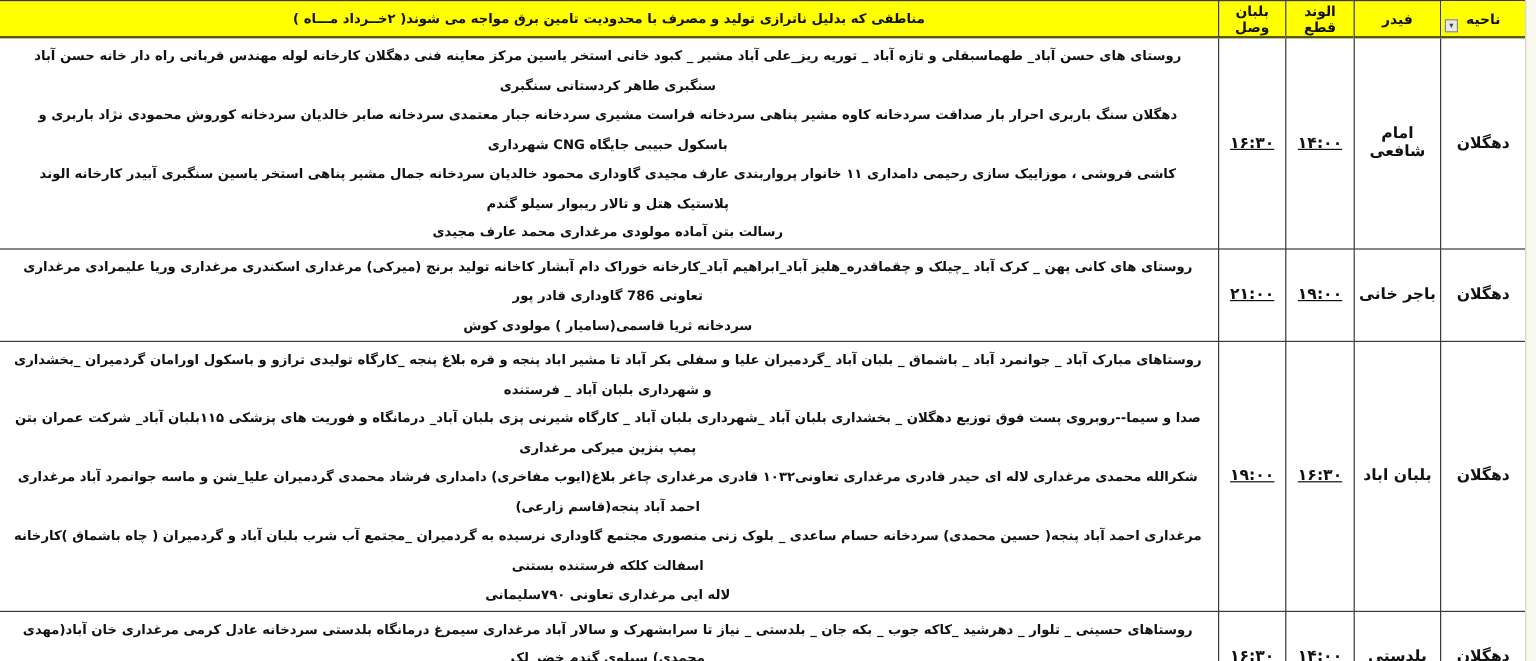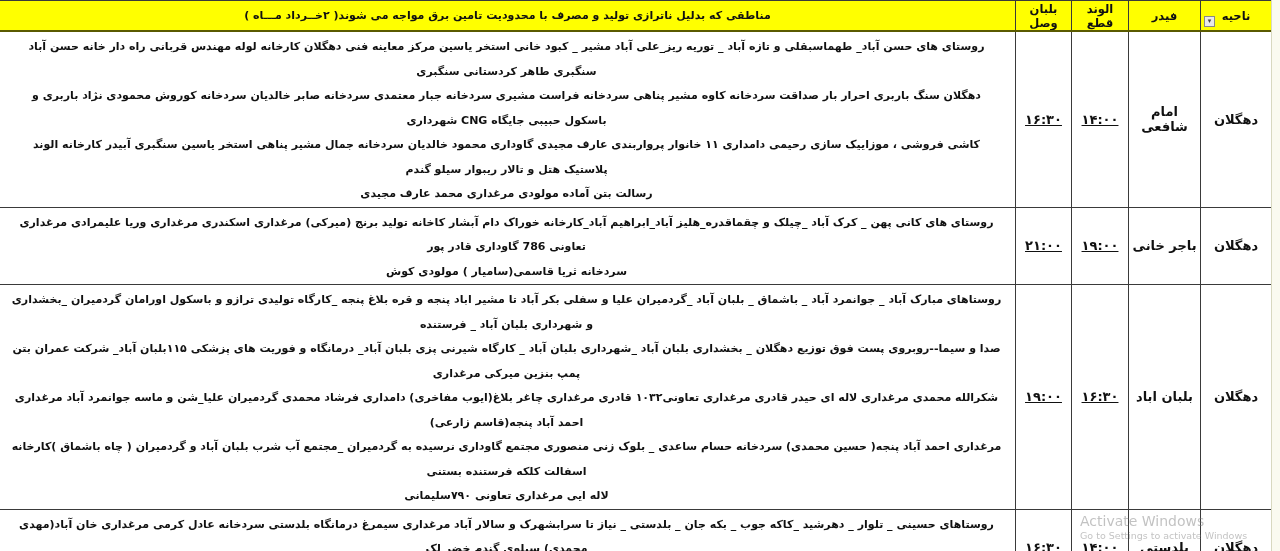--- a/index.html
+++ b/index.html
@@ -87,17 +87,13 @@
           <td class="time">۱۴:۰۰</td>
           <td class="time">۱۶:۳۰</td>
           <td class="desc">
             <div>روستاهای حسینی _ تلوار _ دهرشید _کاکه جوب _ بکه جان _ بلدستی _ نیاز تا سرابشهرک و سالار آباد مرغداری سیمرغ  درمانگاه بلدستی سردخانه عادل کرمی مرغداری خان آباد(مهدی محمدی) سیلوی گندم خضر لک</div>
             <div>مرغداری خان آباد(امجد محمدی) سد مخزنی قوچم  مرغداری کازیوه--فردین عزیزی</div>
           </td>
         </tr>
       </tbody>
   </table>
   <div class="edge"></div>
-  <div class="watermark">
-    <div class="l1">Activate Windows</div>
-    <div class="l2">Go to Settings to activate Windows</div>
-  </div>
 </div>
 
 </body></html>

